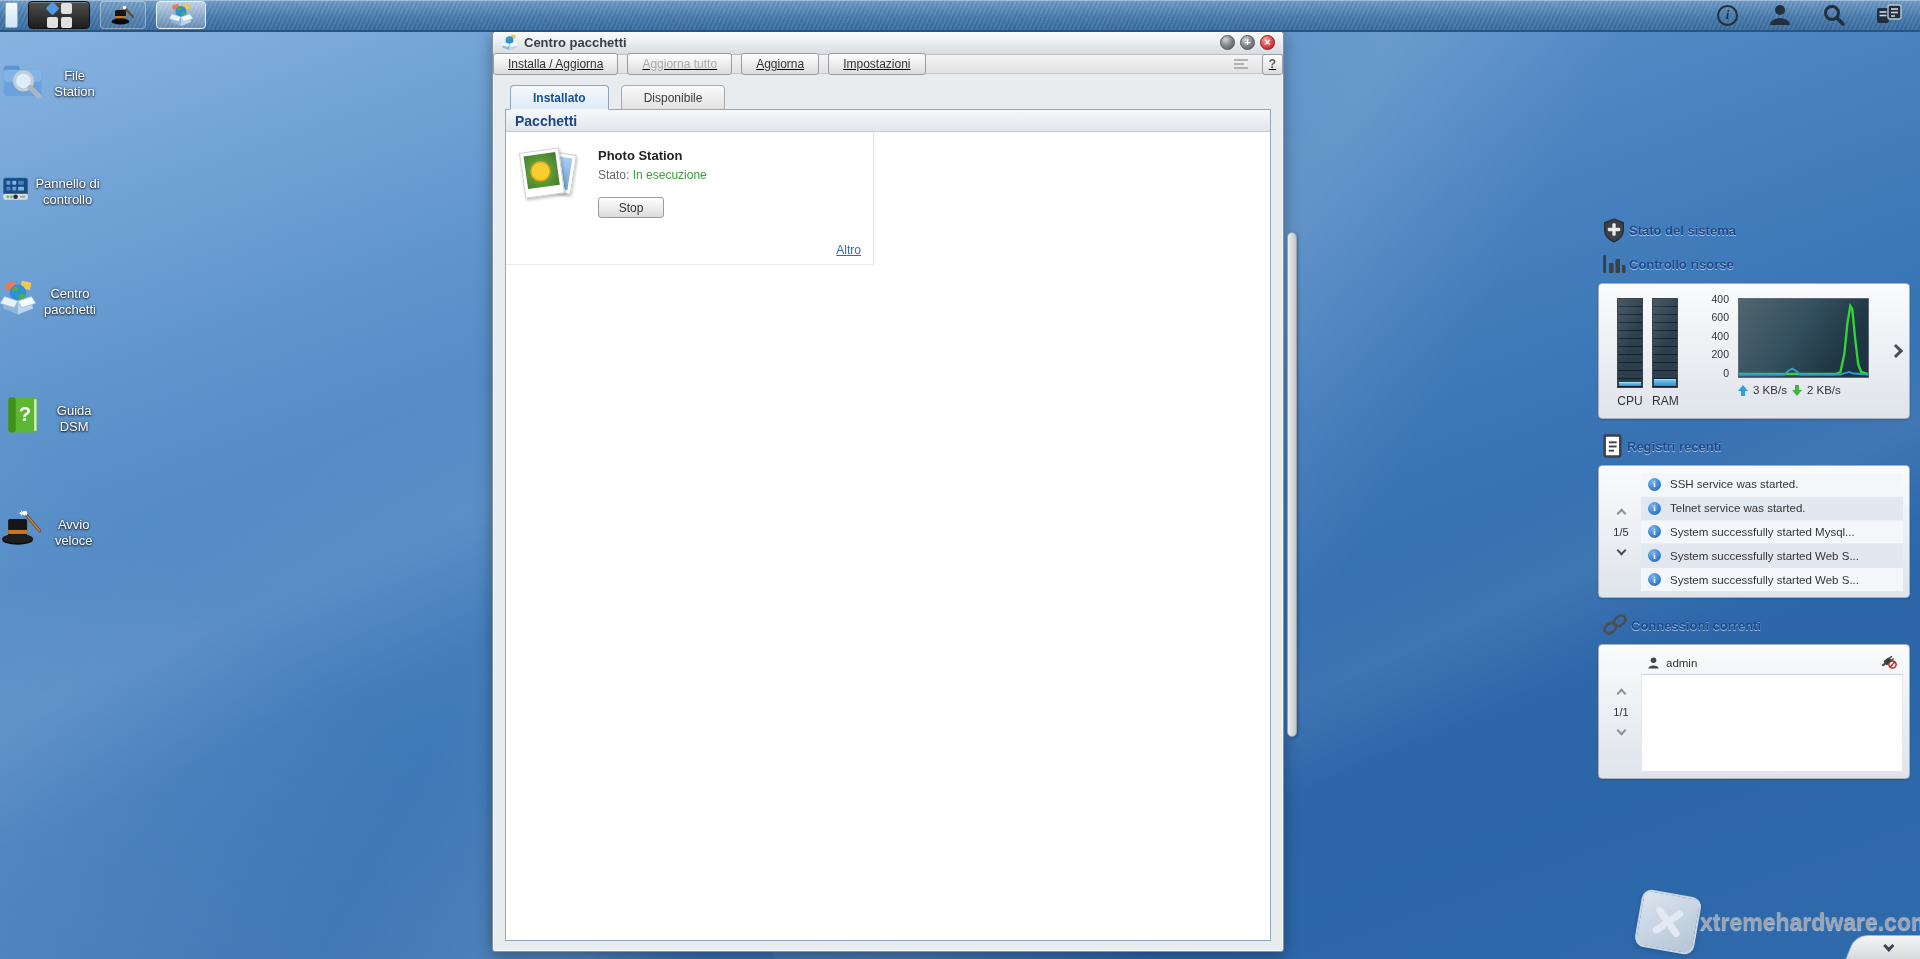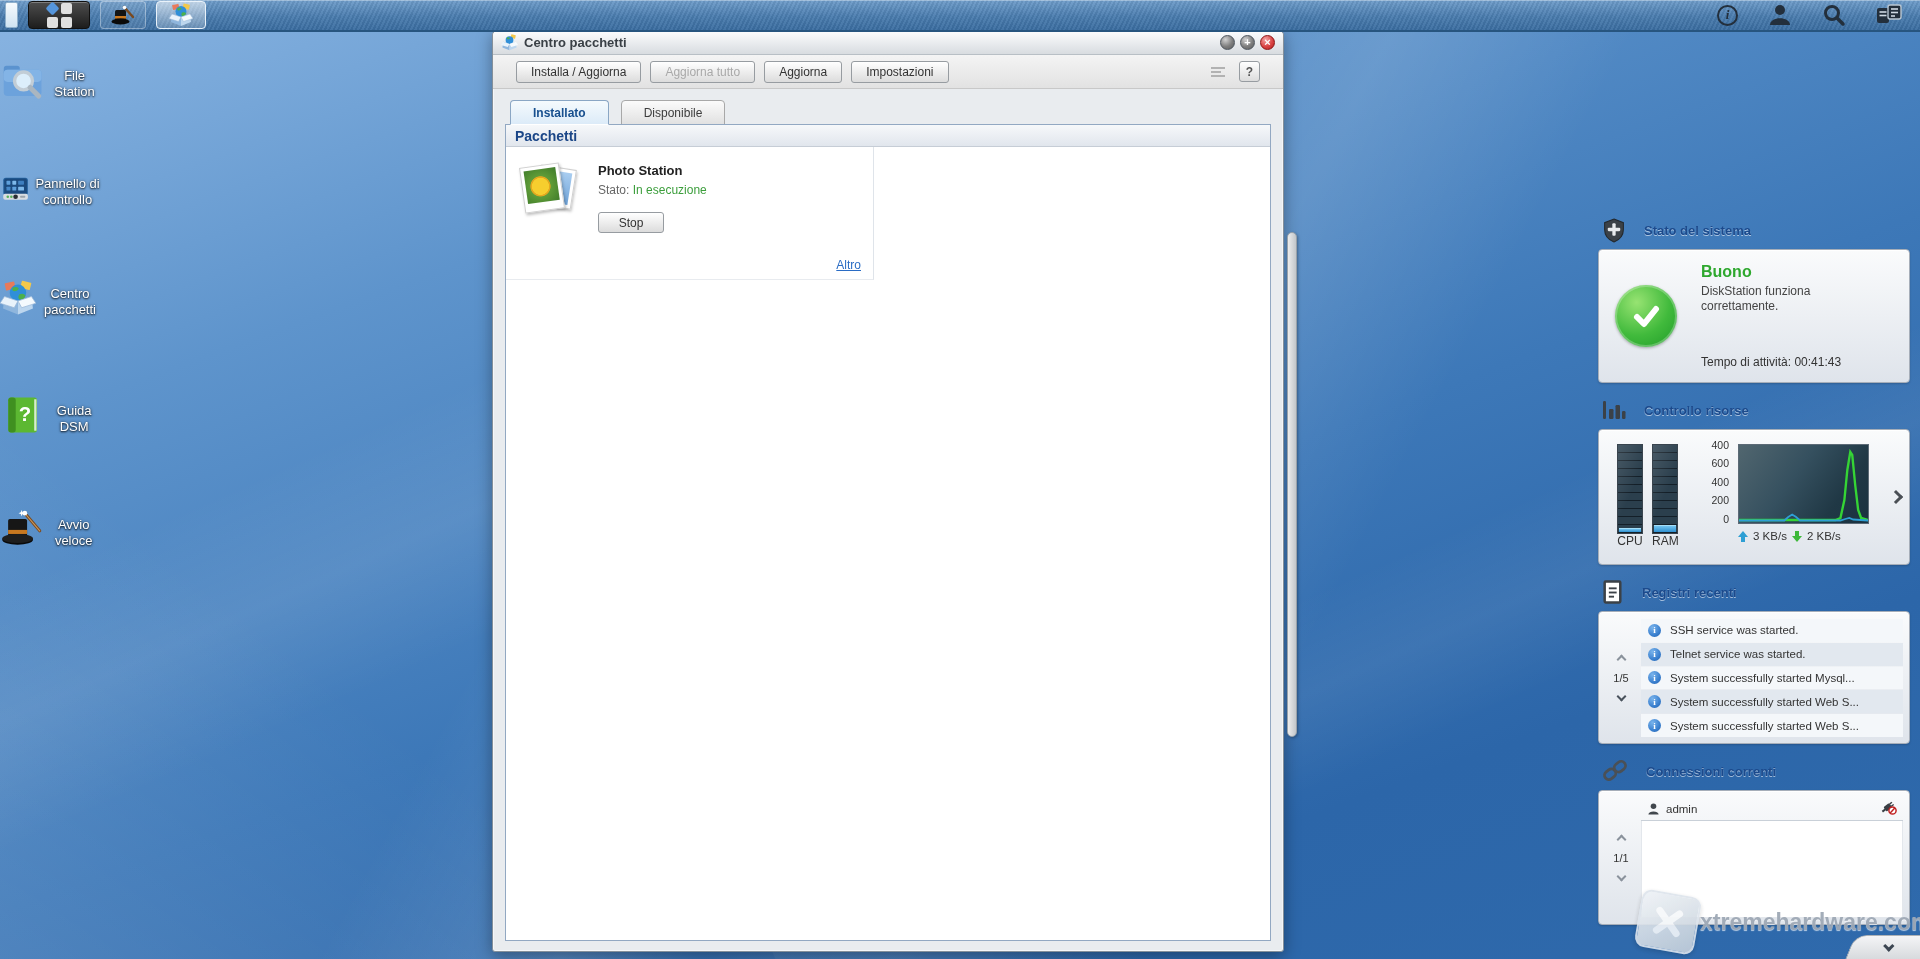--- a/index.html
+++ b/index.html
@@ -61,22 +61,22 @@
     background:linear-gradient(#fcfdfe,#d8dce0); border-bottom:1px solid #b8bfc5;
     display:flex; align-items:center; gap:6px; padding:0 8px; }
   .title { font-size:13px; font-weight:bold; color:#3a4046; }
   .win-ctrls { margin-left:auto; display:flex; gap:5px; }
   .orb { width:15px; height:15px; border-radius:50%; display:flex; align-items:center;
     justify-content:center; font-size:11px; line-height:1; color:#fff; font-weight:bold; }
   .orb.gray { background:radial-gradient(circle at 35% 28%, #d2d2d2, #7e7e7e 55%, #5c5c5c);
     border:1px solid #4e565e; }
   .orb.red { background:radial-gradient(circle at 35% 28%, #f4a5a5, #da4444 55%, #b32020);
     border:1px solid #8e1414; }
-  .toolbar { height:34px; flex:none; background:linear-gradient(#f4f4f4,#e2e2e2);
-    border-bottom:1px solid #c8c8c8; display:flex; align-items:center; gap:9px; padding:0 23px; }
+  .toolbar { height:19px; flex:none; background:linear-gradient(#f4f4f4,#e2e2e2);
+    border-bottom:1px solid #c8c8c8; display:flex; align-items:center; gap:9px; padding:0 0;text-decoration:underline; }
   .tbtn { height:22px; padding:0 14px; font-size:12px; color:#333;
     background:linear-gradient(#ffffff,#dcdcdc); border:1px solid #97global9ca1;
     border:1px solid #979ca1; border-radius:3px; display:flex; align-items:center; cursor:pointer; }
   .tbtn.disabled { color:#a9a9a9; cursor:default; }
   .tbar-right { margin-left:auto; display:flex; align-items:center; gap:10px; }
   .sort-ico { display:flex; flex-direction:column; gap:2px; align-items:flex-start; position:relative; width:18px; }
   .sort-ico i { display:block; height:2px; background:#b2b2b2; }
   .help-btn { width:21px; height:21px; justify-content:center; padding:0; font-weight:bold; color:#555; }
   .win-body { flex:1; display:flex; flex-direction:column; padding:8px 12px 10px; min-height:0; }
   .tabstrip { display:flex; align-items:flex-end; gap:12px; padding-left:5px; height:27px; flex:none; }
@@ -105,21 +105,21 @@
   .pkg-status b { font-weight:normal; color:#3c9e3c; }
   .stop-btn { margin-top:15px; height:21px; width:66px; justify-content:center; }
   .altro { position:absolute; right:12px; bottom:7px; font-size:12px; color:#2a6cc4;
     text-decoration:underline; cursor:pointer; }
   .win-scroll { position:absolute; left:1287px; top:232px; width:10px; height:505px; z-index:21;
     border-radius:6px; background:linear-gradient(90deg,#ececec,#c2c6ca);
     border:1px solid #99a1a9; box-shadow:1px 1px 3px rgba(0,0,0,.3); }
 
   
   .widgets { position:absolute; left:1598px; top:215px; width:312px; z-index:10; }
-  .w-header { display:flex; align-items:center; gap:18px; height:30px; padding:0 4px; margin-bottom:4px; }
+  .w-header { display:flex; align-items:center; gap:3px; height:30px; padding:0 4px; margin-bottom:4px; }
   .w-title { font-size:13px; font-weight:bold; color:#1c4a8c; text-shadow:0 1px 0 rgba(255,255,255,.55); }
   .panel { background:linear-gradient(#fafbfc,#dfe4eb); border:1px solid #a6aeb9; border-radius:4px;
     box-shadow:inset 0 1px 0 #fff, 0 1px 2px rgba(0,0,0,.18); margin-bottom:12px; position:relative; }
 
   .p-status { height:134px; display:flex; align-items:center; padding:0 16px; }
   .check-circle { width:62px; height:62px; border-radius:50%; flex:none;
     background:radial-gradient(circle at 35% 28%, #97e372, #41ba3c 55%, #1e9a28);
     box-shadow:inset 0 0 0 2px rgba(255,255,255,.25), 0 1px 3px rgba(0,0,0,.3);
     display:flex; align-items:center; justify-content:center; }
   .st-col { margin-left:24px; display:flex; flex-direction:column; height:106px; }
@@ -129,21 +129,21 @@
 
   .p-res { height:136px; }
   .gauges { position:absolute; left:18px; top:14px; display:flex; gap:9px; }
   .gauge-wrap { display:flex; flex-direction:column; align-items:center; }
   .gauge { position:relative; width:26px; height:90px; border:1px solid #39444e; overflow:hidden;
     background:
       linear-gradient(115deg, rgba(255,255,255,.14), rgba(255,255,255,0) 55%),
       repeating-linear-gradient(to bottom, #2b3f4d 0 7px, #141f28 7px 8px); }
   .gauge-fill { position:absolute; left:1px; right:1px; bottom:1px;
     background:linear-gradient(#72c4f0,#2e8fd0); border-top:1px solid #a5def8; }
-  .gauge-lbl { font-size:12px; color:#333; }
+  .gauge-lbl { margin-top:6px; font-size:12px; color:#333; }
   .ticks { position:absolute; left:96px; top:10px; width:34px; height:84px;
     display:flex; flex-direction:column; justify-content:space-between; }
   .ticks span { font-size:10.5px; color:#333; text-align:right; line-height:1; }
   .netgraph { position:absolute; left:139px; top:14px; width:131px; height:80px;
     border:1px solid #5c6a76;
     background:linear-gradient(125deg, #51666f 0%, #35505f 42%, #203845 75%, #1b3240 100%); }
   .netgraph svg { position:absolute; inset:0; width:100%; height:100%; }
   .rates { position:absolute; left:139px; top:100px; display:flex; align-items:center; gap:5px;
     font-size:11.5px; color:#333; }
   .arr { display:flex; flex-direction:column; align-items:center; }
@@ -395,32 +395,20 @@
 <div class="widgets">
 
   <div class="w-header">
     <svg width="24" height="25" viewBox="0 0 22 24">
       <path d="M11 1 L20 4.5 V11 C20 17.5 16 21 11 23 C6 21 2 17.5 2 11 V4.5 Z" fill="#3b4147" stroke="#23282d" stroke-width="1"></path>
       <rect x="9.4" y="5" width="3.2" height="12" rx="1" fill="#e8eaec"></rect>
       <rect x="5" y="9.4" width="12" height="3.2" rx="1" fill="#e8eaec"></rect>
     </svg>
     <span class="w-title">Stato del sistema</span>
   </div>
-  <div class="panel p-status">
-    <div class="check-circle">
-      <svg width="34" height="34" viewBox="0 0 34 34">
-          <path d="M8 18 L15 25 L27 10" fill="none" stroke="#fff" stroke-width="6" stroke-linecap="round" stroke-linejoin="round"></path>
-        </svg>
-    </div>
-    <div class="st-col">
-      <span class="st-good">Buono</span>
-      <span class="st-desc">DiskStation funziona correttamente.</span>
-      <span class="st-uptime">Tempo di attività: 00:41:43</span>
-    </div>
-  </div>
 
   <div class="w-header">
     <svg width="24" height="22" viewBox="0 0 24 22">
       <rect x="1" y="2" width="3" height="18" rx="1.2" fill="#3b4147"></rect>
       <rect x="7" y="10" width="4.5" height="10" rx="1.2" fill="#3b4147"></rect>
       <rect x="13.5" y="6" width="4.5" height="14" rx="1.2" fill="#3b4147"></rect>
       <rect x="20" y="12" width="3.5" height="8" rx="1.2" fill="#3b4147"></rect>
     </svg>
     <span class="w-title">Controllo risorse</span>
   </div>

